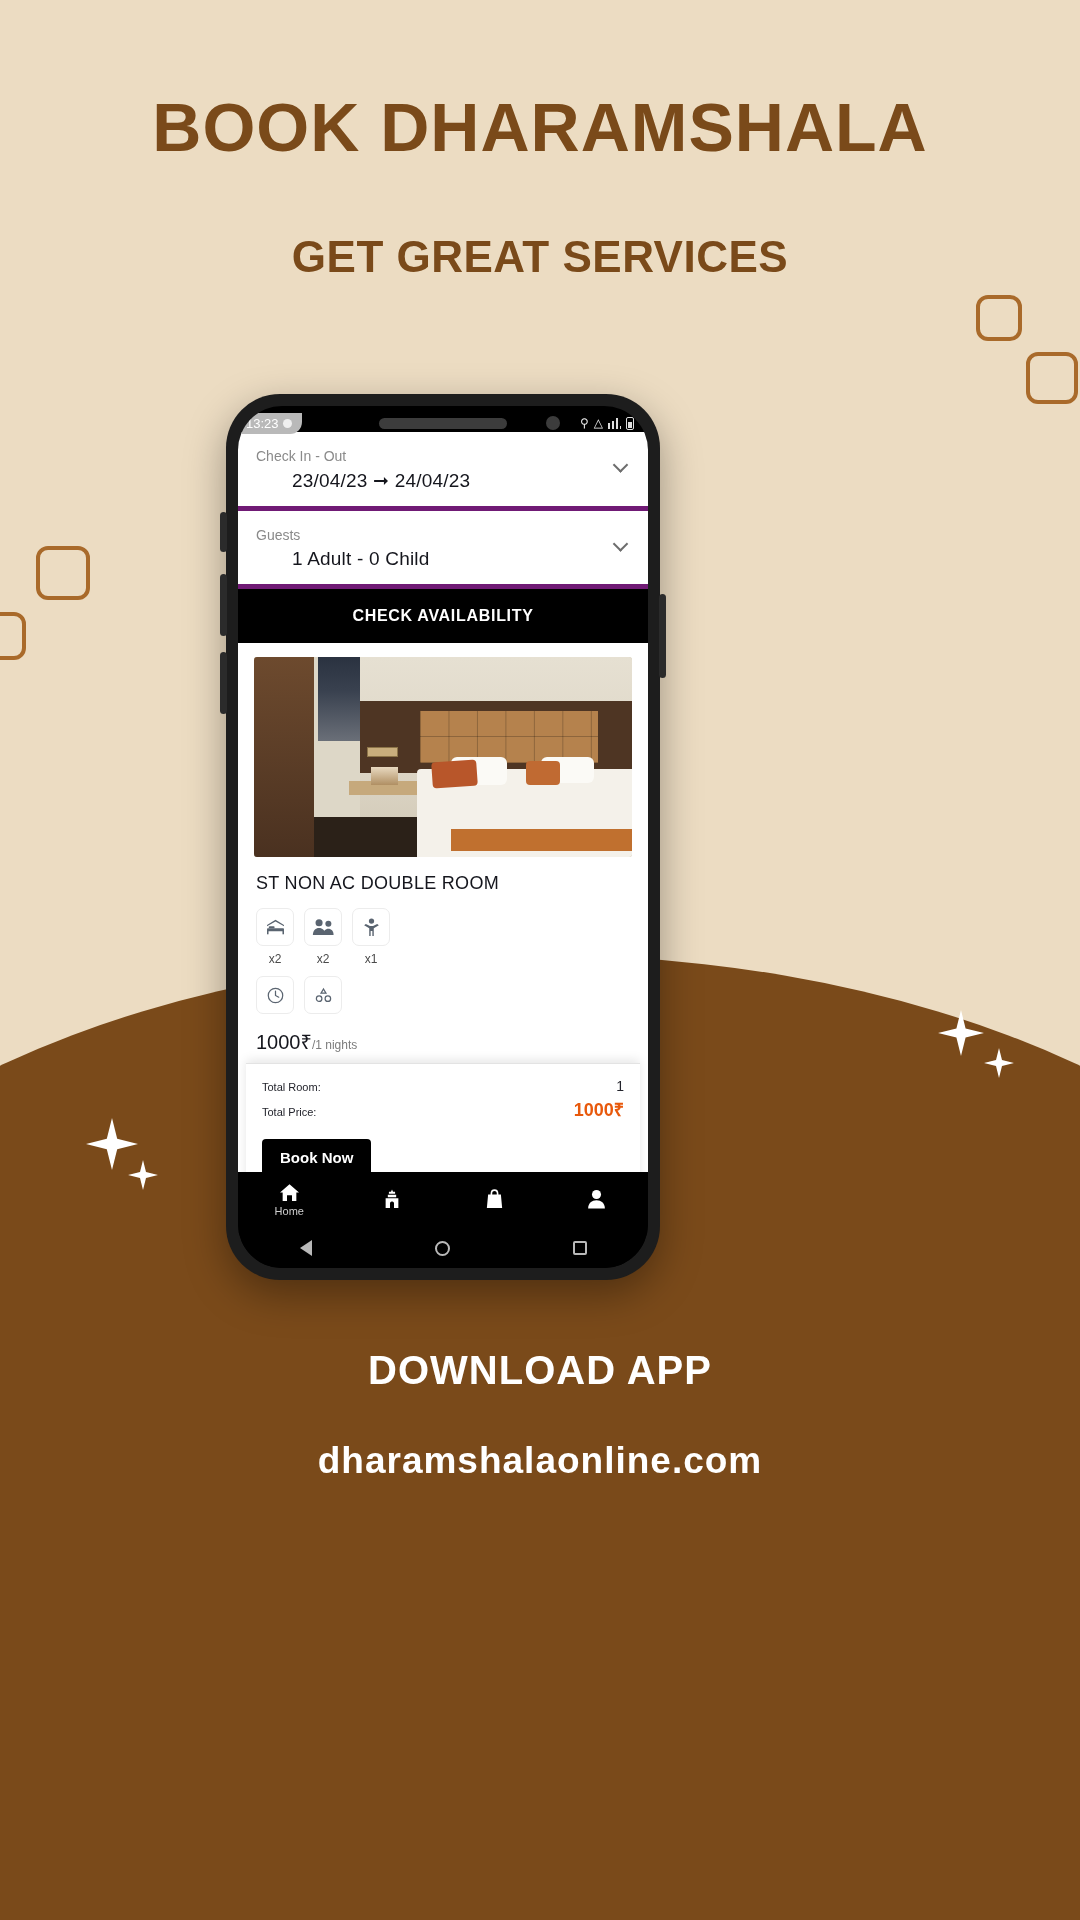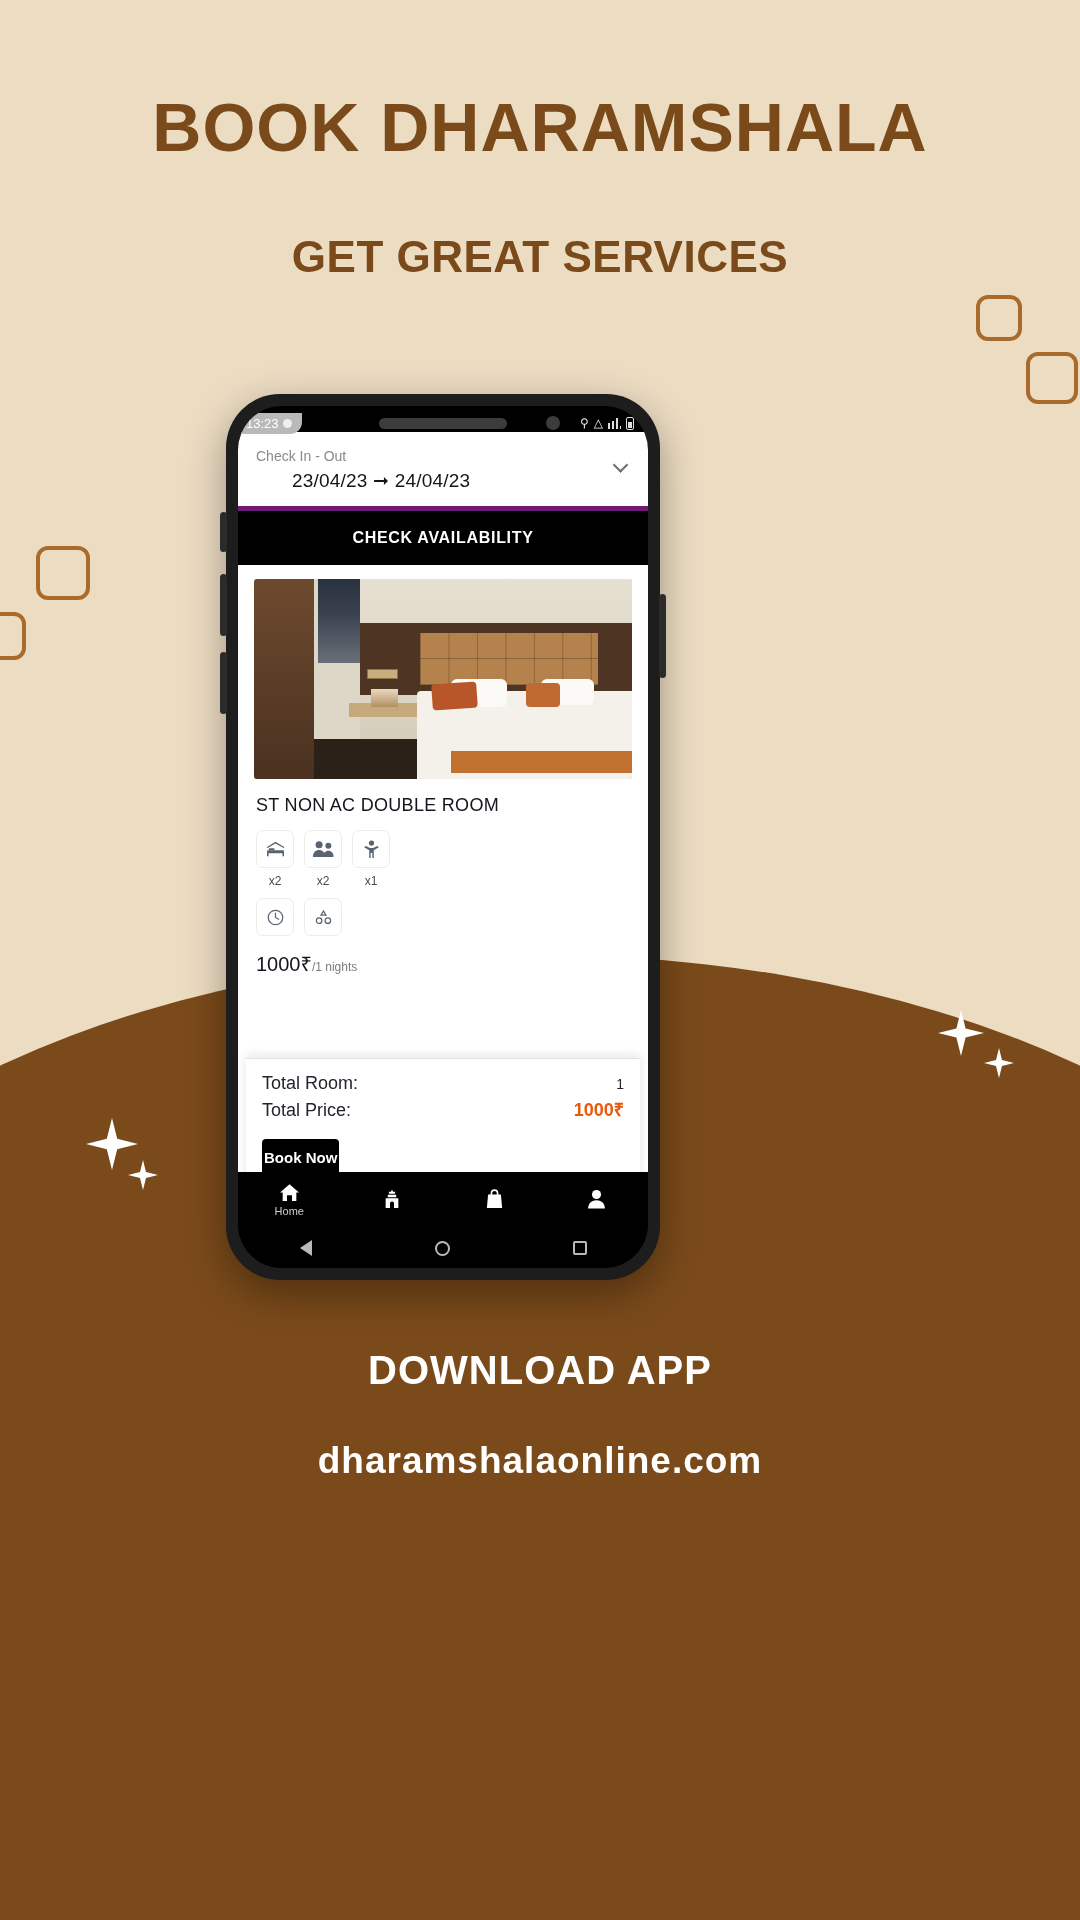--- a/index.html
+++ b/index.html
@@ -218,29 +218,29 @@
 
   
   #summary-card {
     position:absolute; left:8px; right:8px; bottom:0;
     background:#fff;
     border-top:1px solid #e3e3e3;
     box-shadow:0 -3px 10px rgba(0,0,0,0.10);
     padding:14px 16px 16px 16px;
   }
   .sum-row { display:flex; justify-content:space-between; align-items:baseline; }
-  .sum-label { font-size:18px; color:#23242c; }
+  .sum-label { font-size:11px; color:#23242c; }
   .sum-value { font-size:14px; color:#23242c; }
   .sum-value.price { font-size:18px; font-weight:bold; color:#e8590c; }
   #book-now-btn {
     margin-top:18px;
     display:inline-block;
     background:#000; color:#fff;
     font-size:15px; font-weight:bold;
-    padding:10px 2px;
+    padding:10px 18px;
     border-radius:4px;
   }
 
   
   #bottom-nav {
     position:absolute; left:0; right:0; bottom:40px;
     height:56px;
     background:#000;
     display:flex; align-items:center;
   }
@@ -305,20 +305,25 @@
     </div>
 
     <div id="app-screen">
 
       <div class="field-row">
         <div class="field-label">Check In - Out</div>
         <div class="field-value">23/04/23 ➞ 24/04/23</div>
         <span class="chevron"></span>
       </div>
 
+      <div class="field-row">
+        <div class="field-label">Guests</div>
+        <div class="field-value">1 Adult - 0 Child</div>
+        <span class="chevron"></span>
+      </div>
 
       <div id="check-availability-btn">CHECK AVAILABILITY</div>
 
       <div id="room-photo">
         <div class="wall"></div>
         <div class="headboard-dark"></div>
         <div class="headboard"></div>
         <div class="switch"></div>
         <div class="left-door"></div>
         <div class="left-wall"></div>

